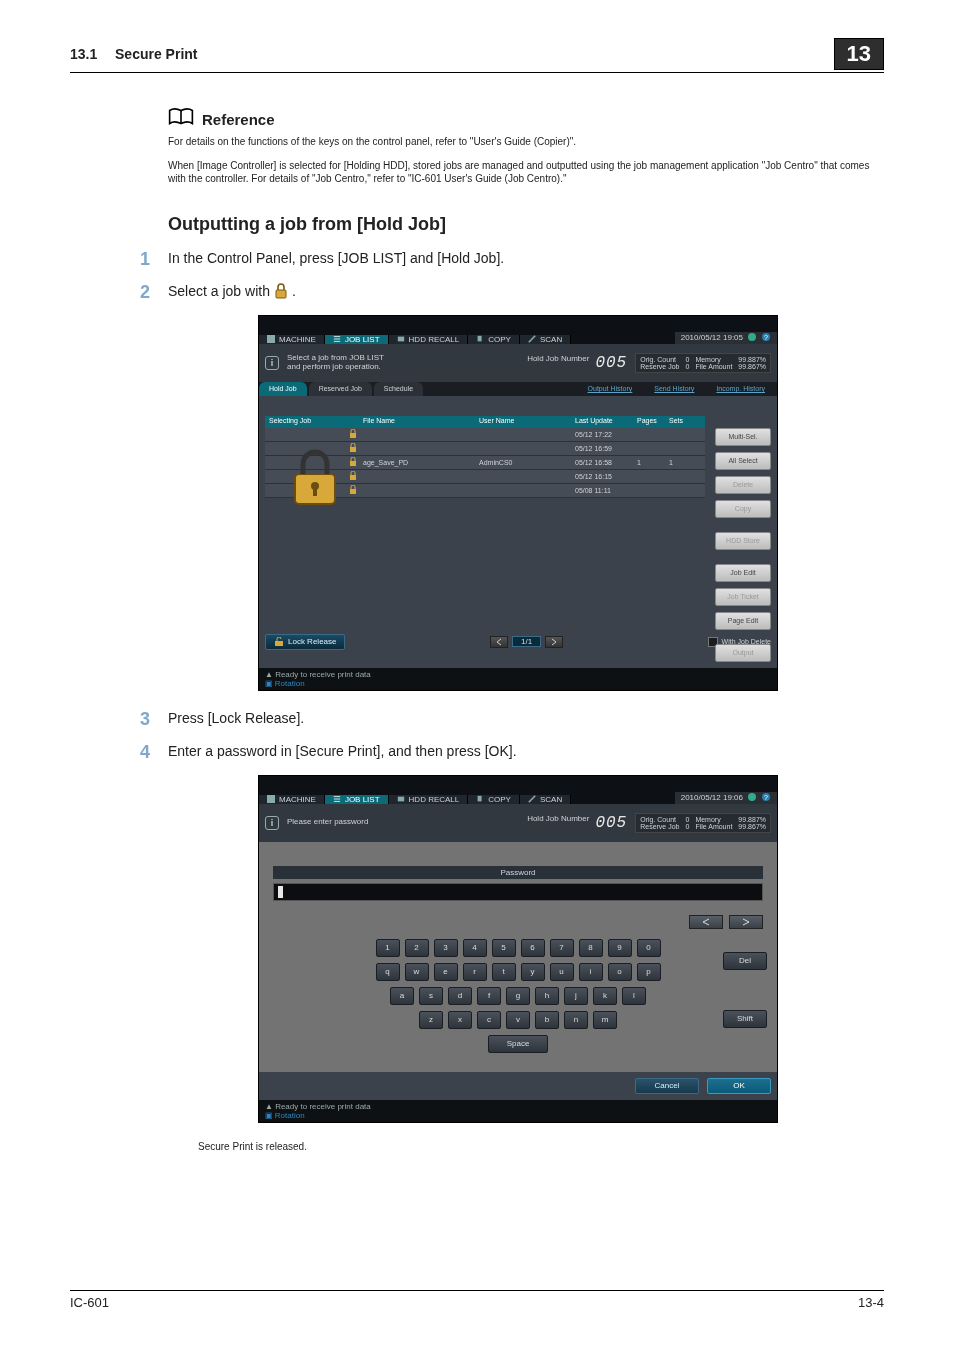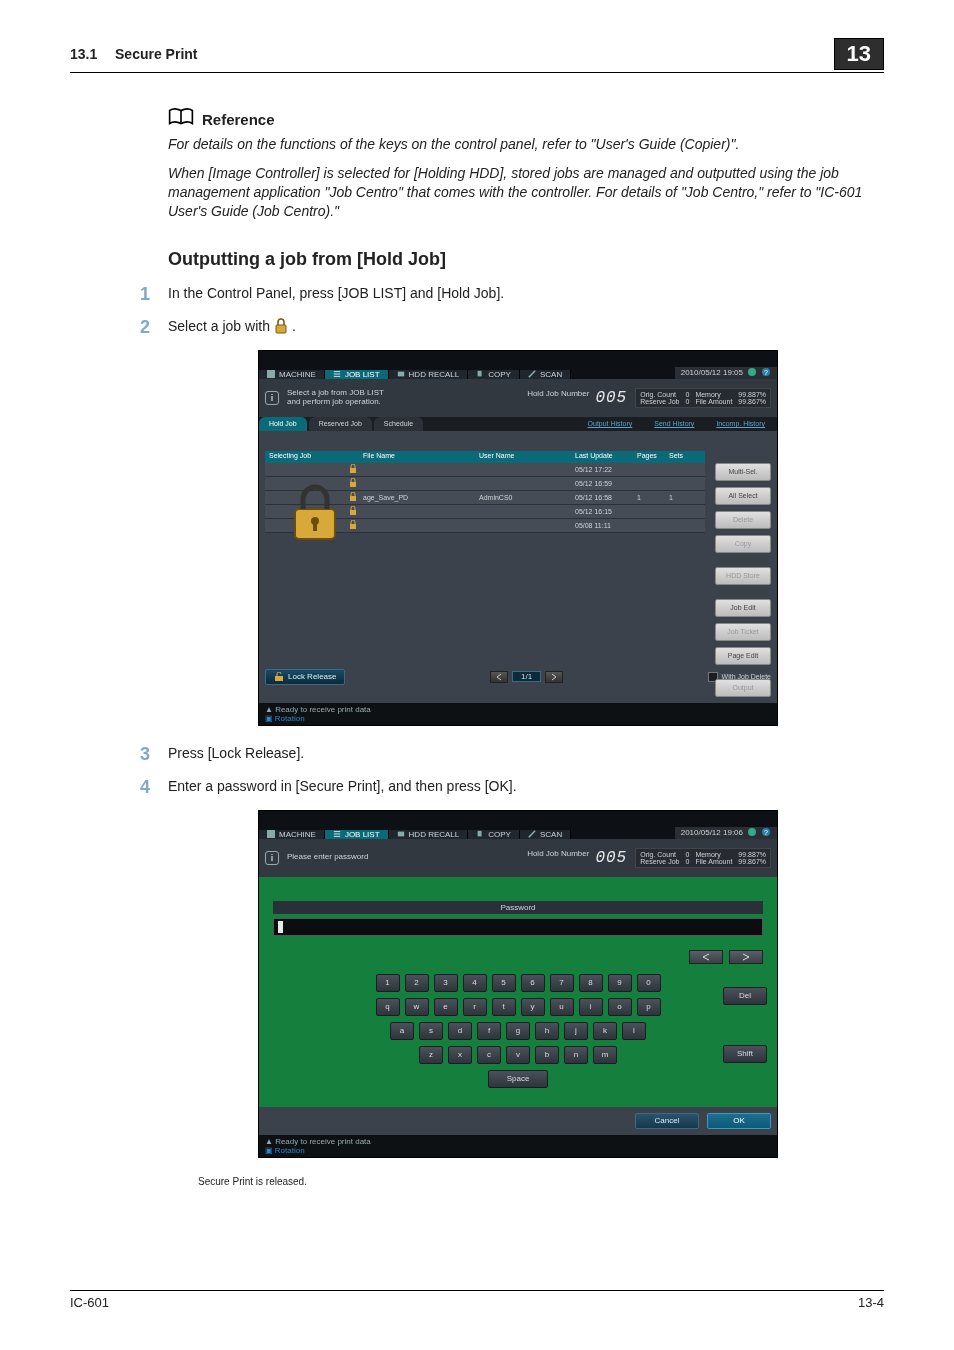--- a/index.html
+++ b/index.html
@@ -5,21 +5,21 @@
   * { box-sizing: border-box; margin: 0; padding: 0; }
   html, body { width: 954px; height: 1350px; background: #fff; font-family: Arial, Helvetica, sans-serif; color: #222; }
   .page { position: relative; width: 954px; height: 1350px; padding: 38px 70px 0 70px; }
   .header-row { display: flex; justify-content: space-between; align-items: center; border-bottom: 1px solid #000; padding-bottom: 2px; }
   .section-no { font-size: 14px; font-weight: bold; }
   .chapter-badge { background: #2e2e2e; color: #fff; font-size: 22px; font-weight: bold; padding: 2px 12px; border: 1px solid #000; }
   .content { margin-left: 98px; margin-top: 34px; }
   .ref-line { display: flex; align-items: center; gap: 8px; margin-bottom: 4px; }
   .book-icon svg { width: 26px; height: 20px; }
   .ref-title { font-size: 15px; font-weight: bold; }
-  .italic { font-style: italic; font-size: 14px; line-height: 1.35; margin-bottom: 10px; }
+  .italic { font-size: 10px; line-height: 1.35; margin-bottom: 10px; }
   .h2 { font-size: 18px; font-weight: bold; margin-top: 28px; margin-bottom: 14px; }
   .step { display: flex; gap: 18px; margin-bottom: 12px; align-items: flex-start; }
   .step-num { font-size: 18px; font-weight: bold; color: #7fa8cc; min-width: 14px; text-align: right; margin-left: -32px; }
   .step-text { font-size: 14px; line-height: 1.4; display: flex; align-items: center; flex-wrap: wrap; gap: 2px; }
   .lockmini { display: inline-flex; width: 14px; height: 16px; margin: 0 2px; }
   .result-text { margin-left: 30px; font-size: 10px; margin-top: 8px; }
 
   
   .panel { width: 520px; background: #171b21; color: #cfd3d8; font-size: 8px; border: 1px solid #000; margin: 4px 0 18px 90px; }
   .panel .topbar { display: flex; background: #0d1014; height: 28px; align-items: flex-end; }
@@ -68,21 +68,21 @@
   .arrbtn { width: 34px; height: 14px; background: linear-gradient(#585f67,#3a4048); border: 1px solid #222; display: flex; align-items: center; justify-content: center; }
   .kbd { display: flex; flex-direction: column; gap: 6px; align-items: center; }
   .krow { display: flex; gap: 5px; }
   .key { width: 24px; height: 18px; background: linear-gradient(#4a515a,#2e343b); border: 1px solid #1a1e23; border-radius: 2px; display: flex; align-items: center; justify-content: center; font-size: 8px; color: #d8dce0; }
   .key.wide { width: 60px; }
   .delshift-col { position: absolute; right: 10px; top: 110px; display: flex; flex-direction: column; gap: 40px; }
   .actbar { display: flex; justify-content: flex-end; gap: 8px; padding: 6px; background: #3b424b; }
   .btn2 { width: 64px; height: 16px; font-size: 8px; display: flex; align-items: center; justify-content: center; border-radius: 2px; }
   .btn-cancel { background: linear-gradient(#2a536b,#16384c); color: #d6eef8; border: 1px solid #3a6a88; }
   .btn-ok { background: linear-gradient(#1f6e8e,#0a5a7a); color: #fff; border: 1px solid #3a9ac0; }
-  .panel-body2 { background: #15803d; padding: 10px 14px 4px 14px; position: relative; min-height: 230px; }
+  .panel-body2 { background: #737373; padding: 10px 14px 4px 14px; position: relative; min-height: 230px; }
 
   .footer { position: absolute; left: 70px; right: 70px; bottom: 40px; border-top: 1px solid #000; display: flex; justify-content: space-between; font-size: 13px; padding-top: 4px; }
 </style>
 </head>
 <body>
 
 <div class="page">
   <div class="header-row">
     <div>
       <span class="section-no">13.1</span>&nbsp;&nbsp;&nbsp;

